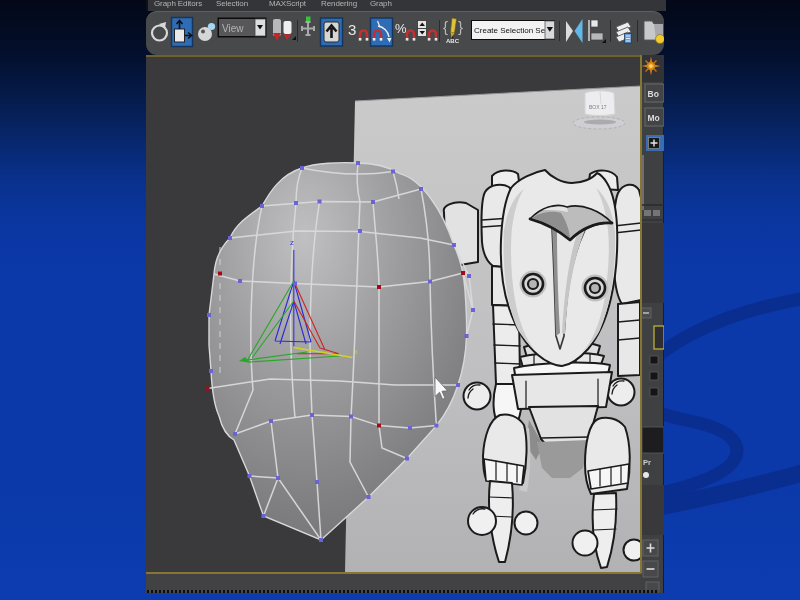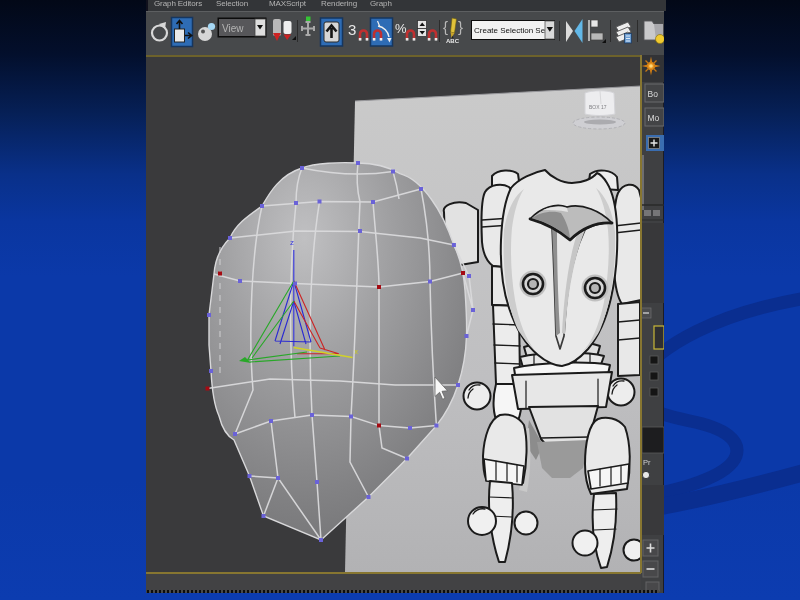--- a/index.html
+++ b/index.html
@@ -2,23 +2,23 @@
 <html><head>
 <meta charset="utf-8">
 <style>
   html,body{margin:0;padding:0;}
   body{width:800px;height:600px;overflow:hidden;font-family:"Liberation Sans",sans-serif;}
   .bg{position:absolute;left:0;top:0;width:800px;height:600px;
       background:linear-gradient(180deg,#020817 0%,#030f2c 9%,#062057 19%,#093089 29%,#0a36a0 37%,#0b39a9 46%,#0b39a9 80%,#0c3cb0 100%);}
   .shot{position:absolute;left:106px;top:0;width:518px;height:593px;margin-left:40px;}
   .menubar{position:absolute;left:0;top:0;width:518px;height:11px;background:#333538;overflow:hidden;border-left:2px solid #10101c;}
   .menubar span{position:absolute;top:-1px;font-size:8px;color:#b4b4b4;white-space:nowrap;letter-spacing:-0.1px;}
-  .toolbar-wrap{position:absolute;left:0;top:11px;width:518px;height:44px;background:#47494b;border-top:1px solid #5d5f61;box-sizing:border-box;}
+  .toolbar-wrap{position:absolute;left:0;top:11px;width:518px;height:44px;background:#47494b;border-top:1px solid #5d5f61;box-sizing:border-box;border-radius:11px;}
   .viewport{position:absolute;left:0;top:55px;width:495px;height:517px;background:#3a3a3c;}
-  .panel{position:absolute;left:495px;top:55px;width:23px;height:538px;background:#3f4042;border-right:1px solid #1c1c24;box-sizing:border-box;}
+  .panel{position:absolute;left:495px;top:55px;width:23px;height:538px;background:#3f4042;border-right:1px solid #1c1c24;box-sizing:border-box;font-weight:bold;}
   .bottomstrip{position:absolute;left:0;top:572px;width:495px;height:21px;background:#424244;border-top:2px solid #877631;box-sizing:border-box;}
   .dots{position:absolute;left:1px;top:590px;width:512px;height:2.5px;
         background:repeating-linear-gradient(90deg,#0d0d0d 0 2px,#4a4a4a 2px 4px);z-index:5;}
 </style>
 </head>
 <body>
 <div class="bg"></div>
 
 <svg style="position:absolute;left:615px;top:280px;" width="185" height="295" viewBox="615 280 185 295">
   <path d="M 806 298 C 720 313 660 343 632 383 C 623 398 642 411 690 421 C 726 428 741 441 736 456 C 729 476 682 491 626 499" fill="none" stroke="#0a2e90" stroke-width="13"></path>

